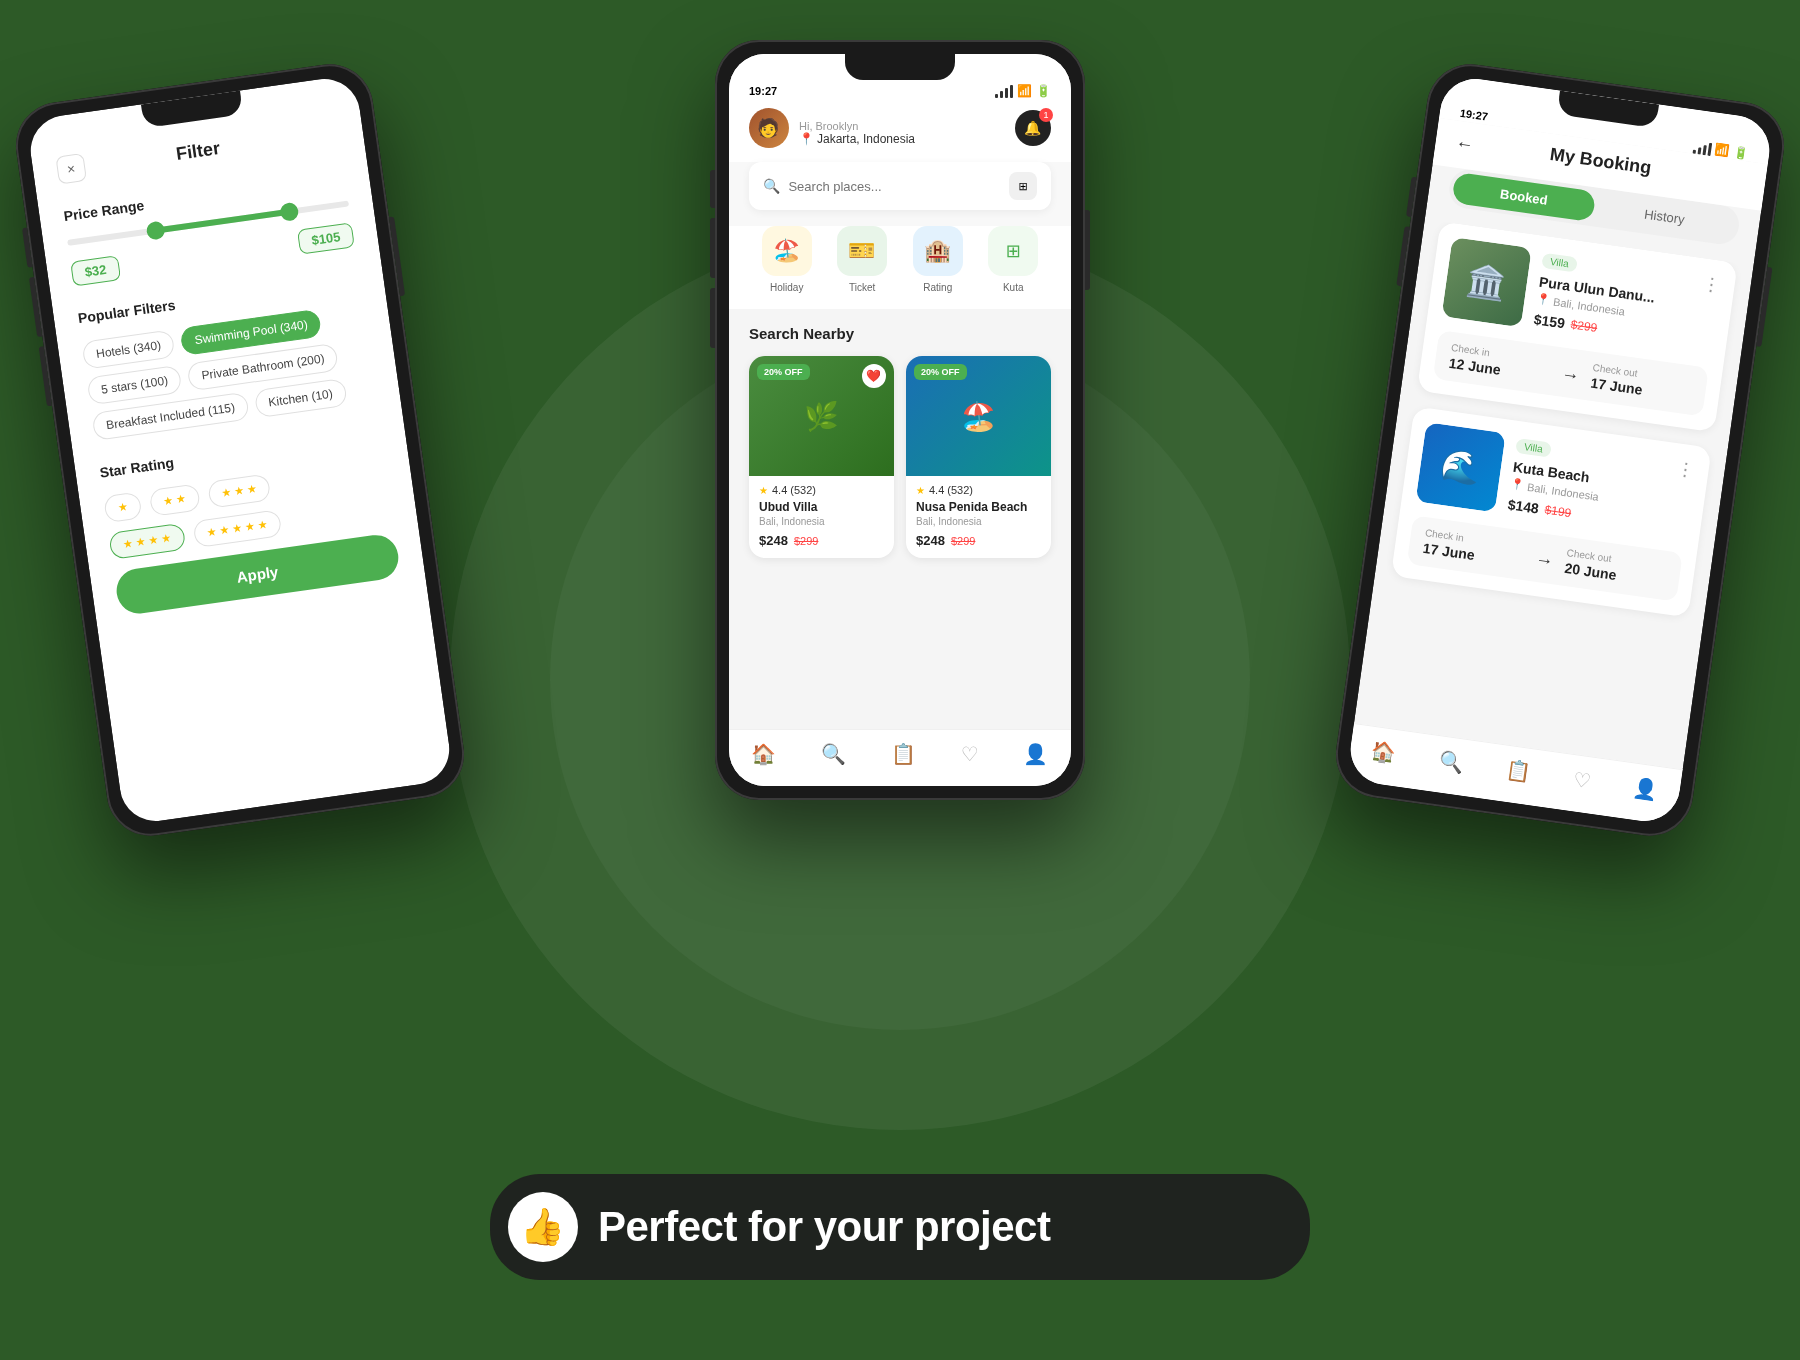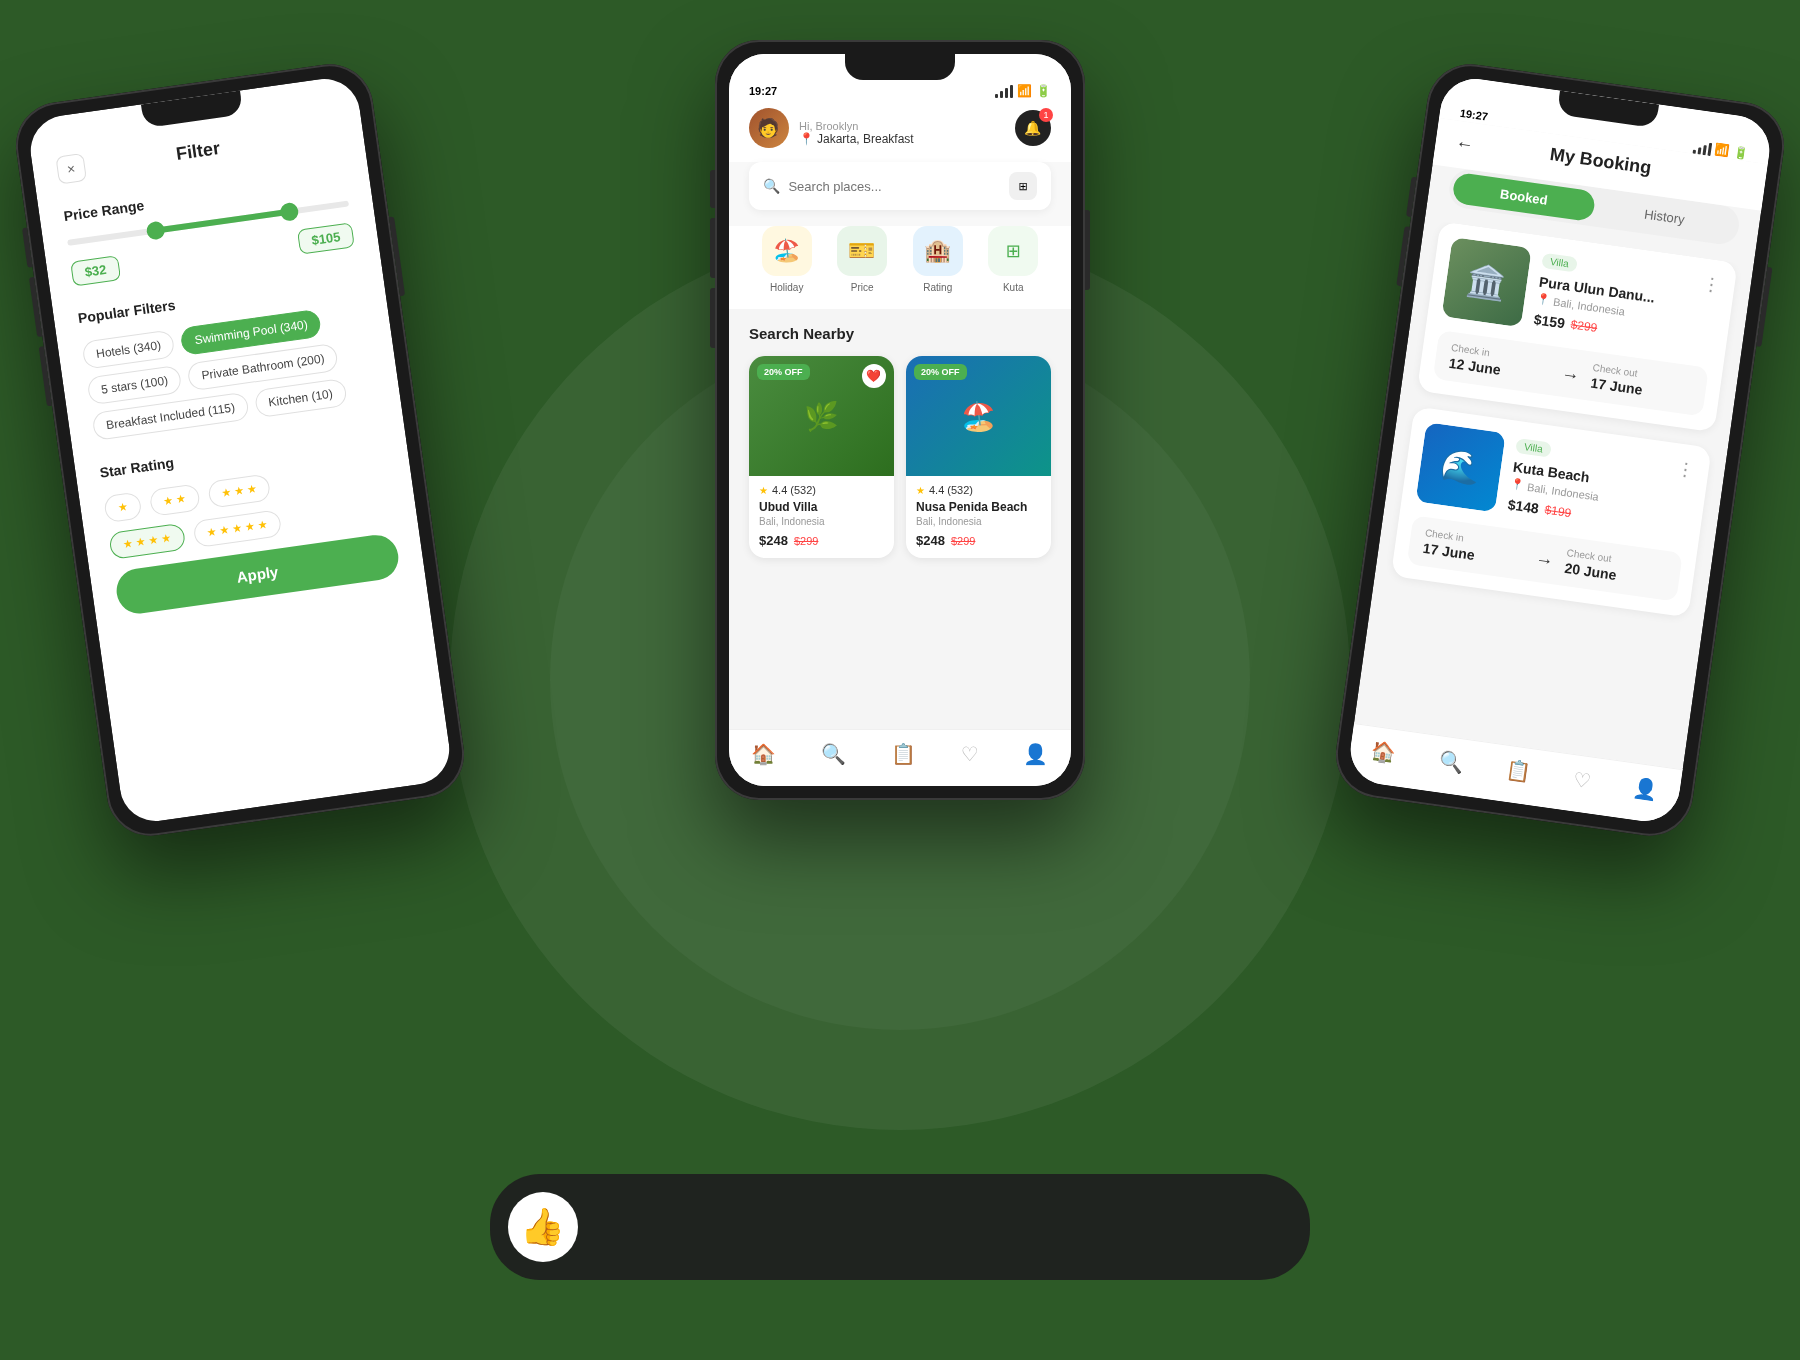--- a/index.html
+++ b/index.html
@@ -758,21 +758,21 @@
         </div>
       </div>
 
       <div class="explore-header">
         <div class="explore-user">
           <div class="user-avatar">🧑</div>
           <div class="user-info">
             <span class="user-greeting">Hi, Brooklyn</span>
             <span class="user-location">
               <span>📍</span>
-              <span>Jakarta, Breakfast</span>
+              <span>Jakarta, Indonesia</span>
             </span>
           </div>
         </div>
         <div class="notif-btn">
           <span style="color:#fff; font-size:14px;">🔔</span>
           <div class="notif-badge">1</div>
         </div>
       </div>
 
       <div class="search-bar">
@@ -781,21 +781,21 @@
         <div class="search-filter-icon">⊞</div>
       </div>
 
       <div class="category-icons">
         <div class="cat-item">
           <div class="cat-icon holiday">🏖️</div>
           <span class="cat-label">Holiday</span>
         </div>
         <div class="cat-item">
           <div class="cat-icon ticket">🎫</div>
-          <span class="cat-label">Price</span>
+          <span class="cat-label">Ticket</span>
         </div>
         <div class="cat-item">
           <div class="cat-icon hotels">🏨</div>
           <span class="cat-label">Rating</span>
         </div>
         <div class="cat-item">
           <div class="cat-icon more" style="font-size:18px; color:#4CAF50;">⊞</div>
           <span class="cat-label">Kuta</span>
         </div>
       </div>
@@ -965,13 +965,14 @@
         <span class="nav-icon">👤</span>
       </div>
     </div>
   </div>
 </div>
 
 <div class="banner">
   <div class="banner-emoji">
     <span>👍</span>
   </div>
+  <span class="banner-text">Perfect for your project</span>
 </div>
 
 </body></html>

